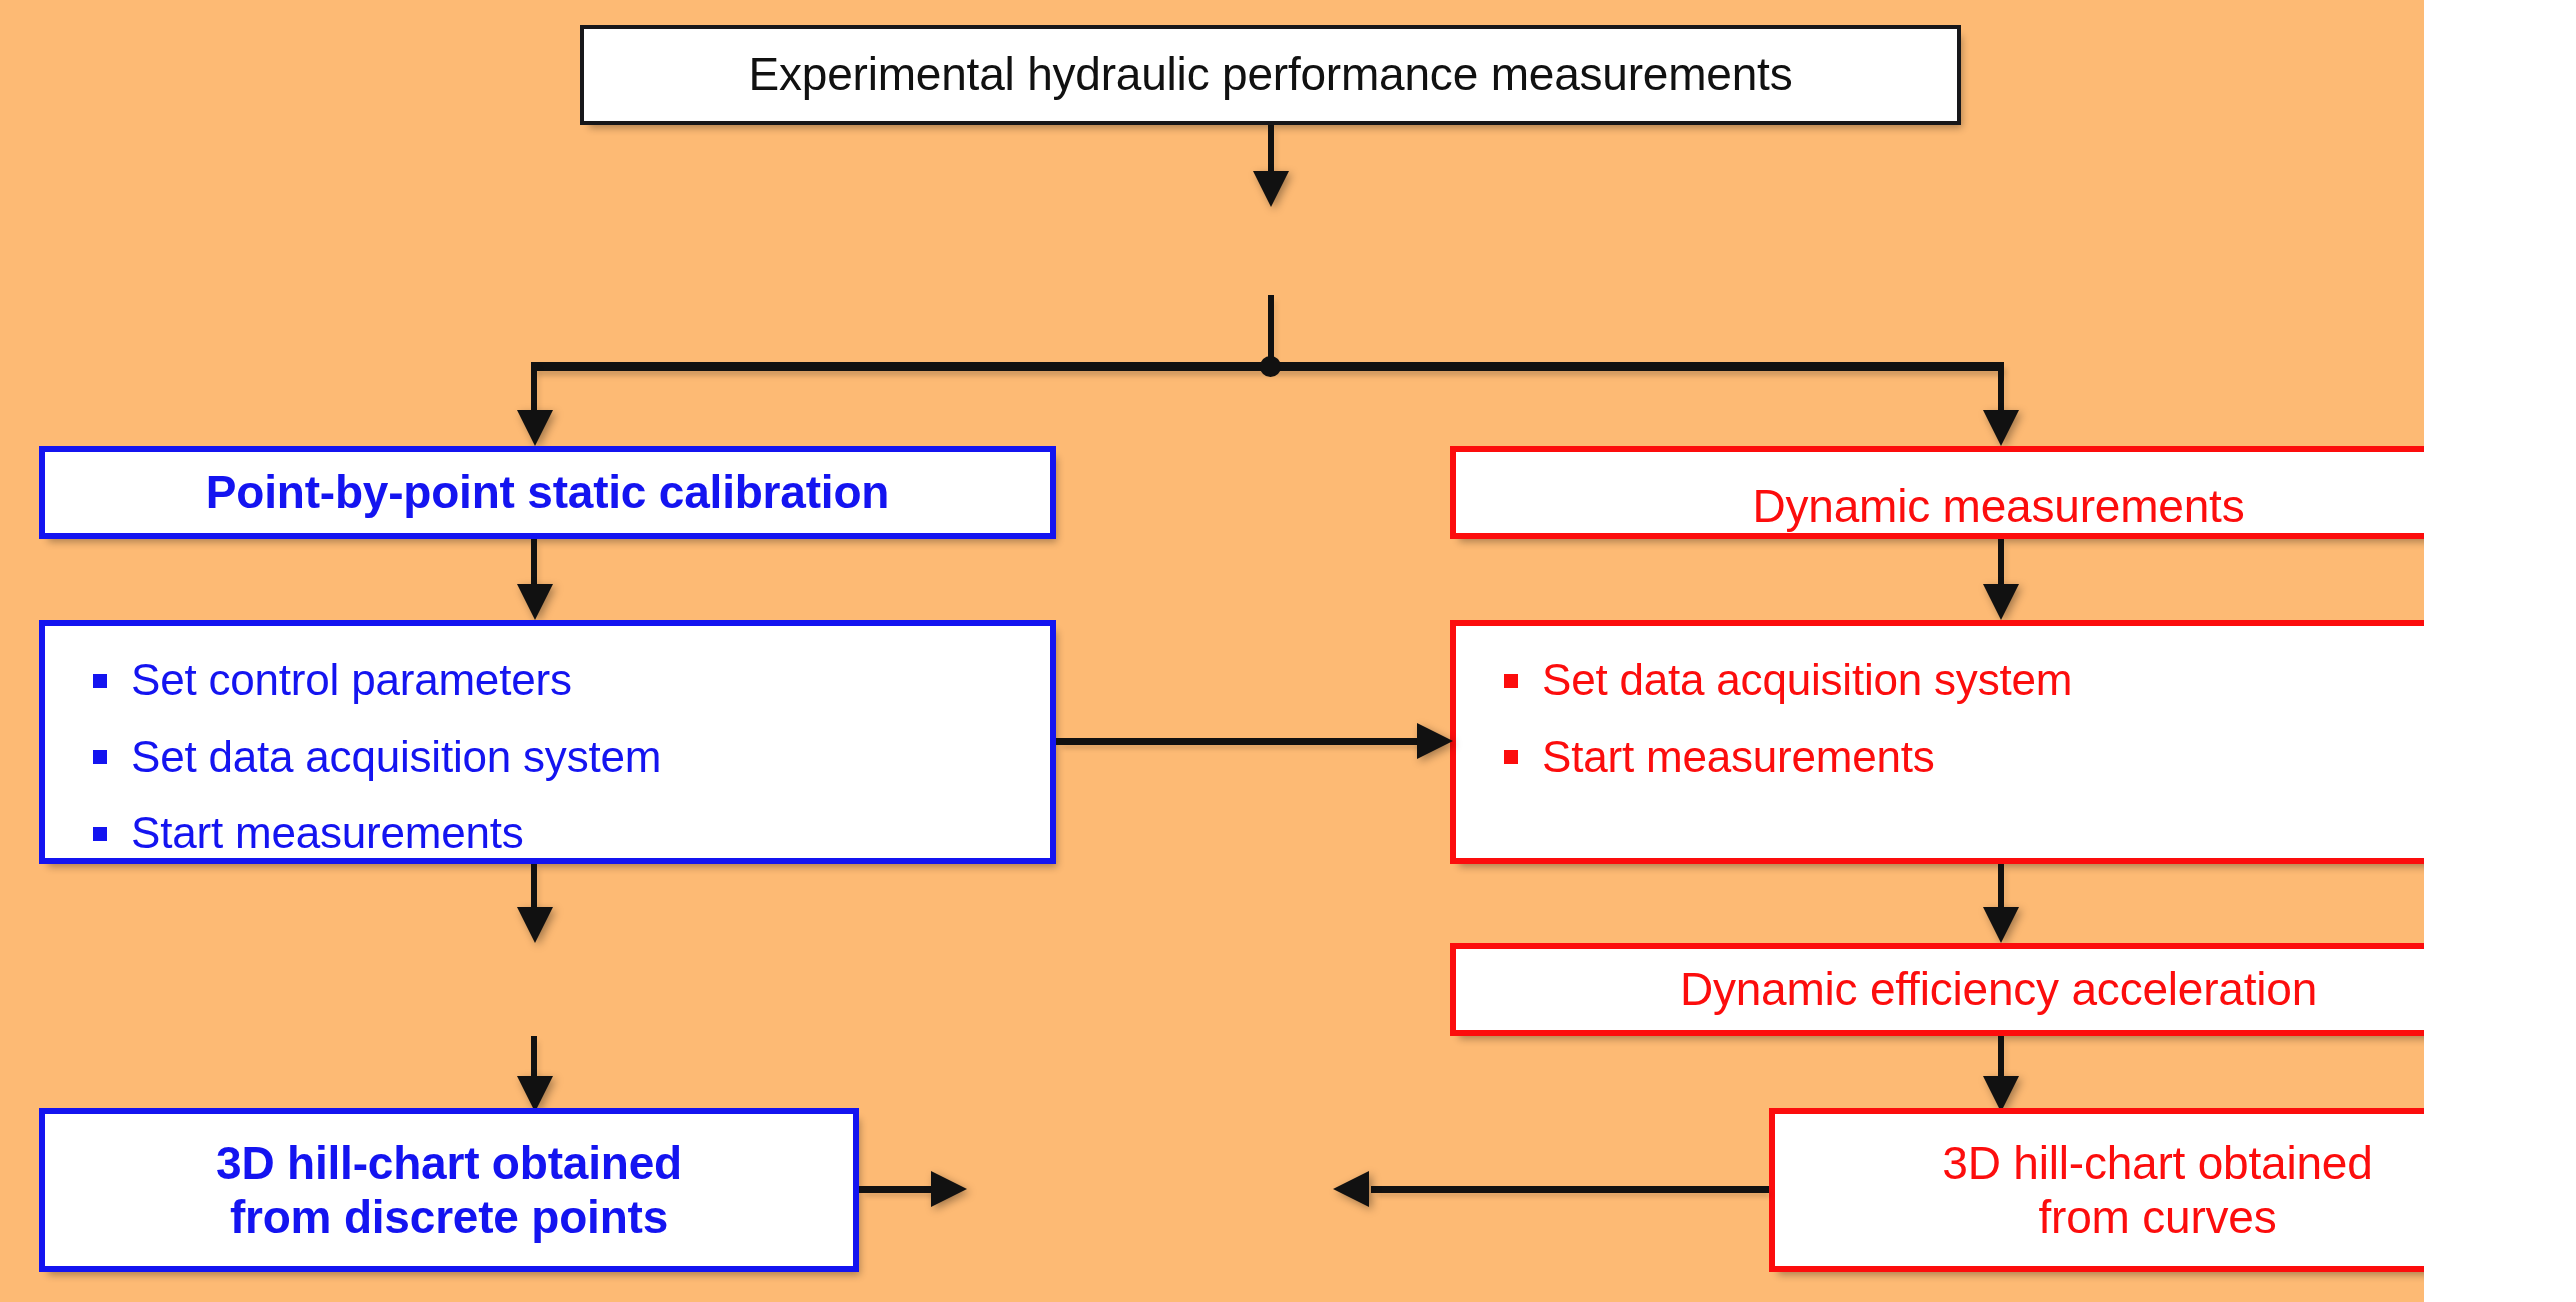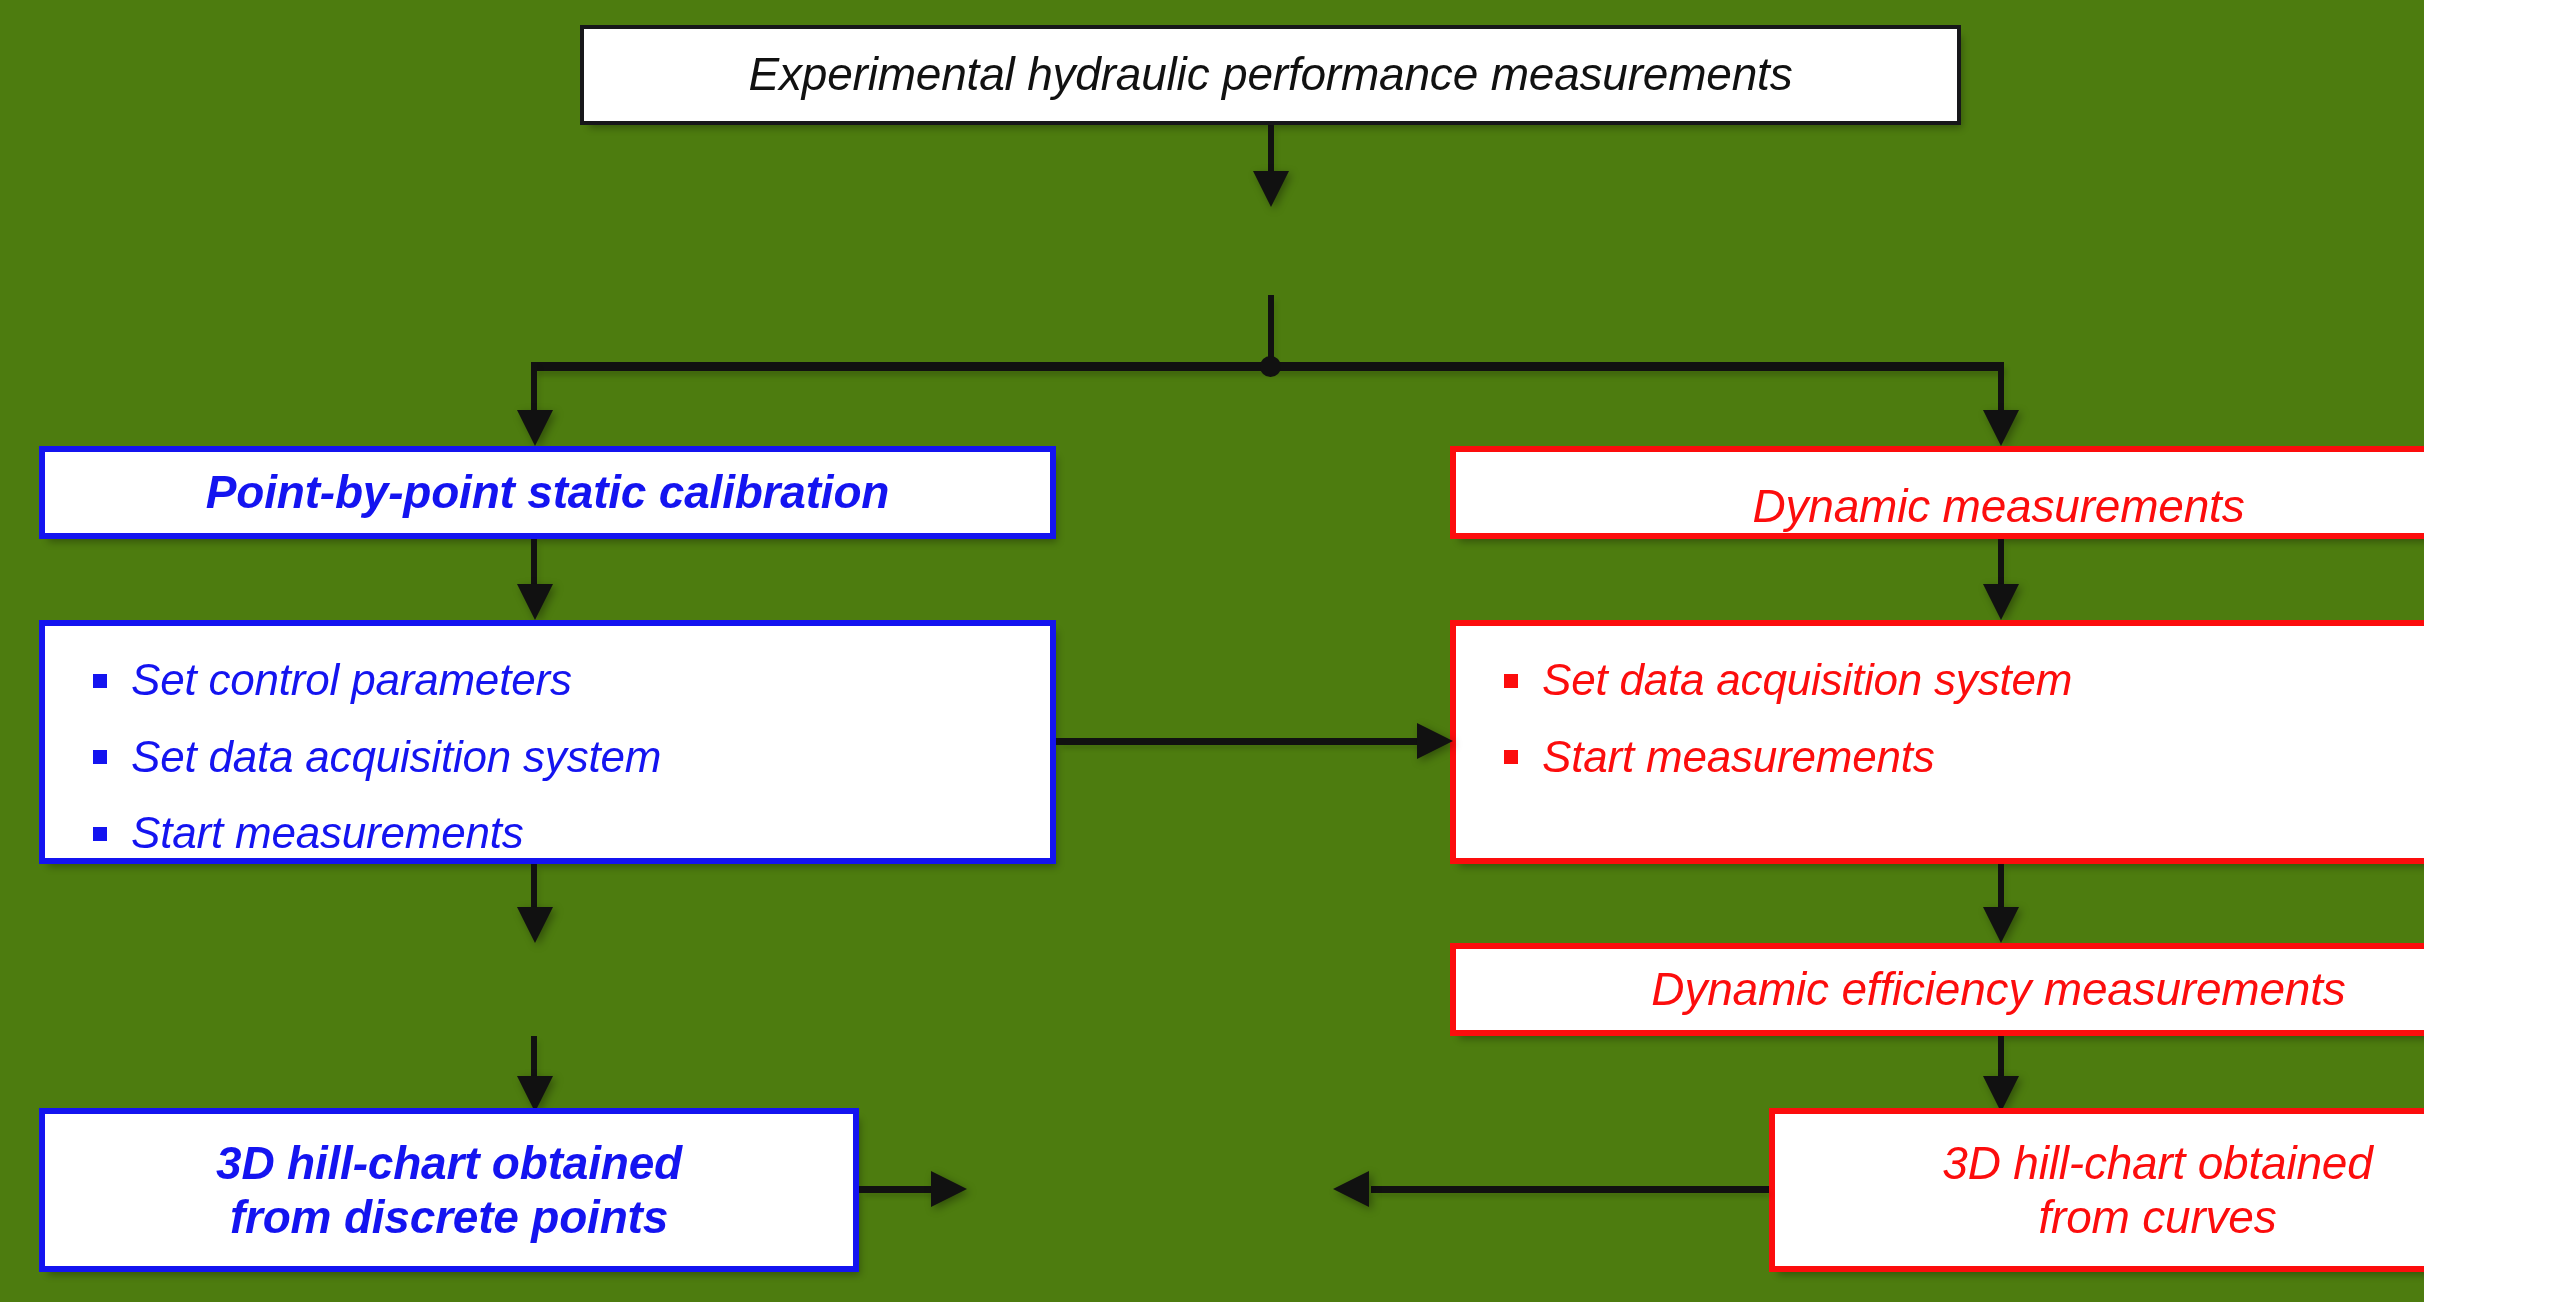--- a/index.html
+++ b/index.html
@@ -4,23 +4,22 @@
 <style>
   html,body{margin:0;padding:0;background:#ffffff;}
   body{
     font-family:"Liberation Sans", sans-serif;
     -webkit-font-smoothing:antialiased;
   }
   #canvas{
     position:relative;
     width:2424px;
     height:1303px;
-    background:#4d7c0f;
+    background:#fdba74;
     overflow:hidden;
-    font-style:italic;
   }
 
   
   .node{
     position:absolute;
     box-sizing:border-box;
     background:#ffffff;
     display:flex;
     align-items:center;
     justify-content:center;
@@ -218,21 +217,21 @@
     </ul>
   </div>
 
   <div class="hline" style="left:1056px;top:738px;width:367px;"></div>
   <div class="arrow-right" style="left:1417px;top:723px;"></div>
 
   <div class="vline" style="left:1998px;top:864px;width:5.7px;height:49px;"></div>
   <div class="arrow-down" style="left:1983px;top:907px;"></div>
 
   <div class="node red-node" style="left:1450px;top:943px;width:1097px;height:93px;">
-    <span class="label">Dynamic efficiency measurements</span>
+    <span class="label">Dynamic efficiency acceleration</span>
   </div>
 
   <div class="vline" style="left:1998px;top:1036px;width:5.7px;height:48px;"></div>
   <div class="arrow-down" style="left:1983px;top:1076px;"></div>
 
   <div class="node red-node" style="left:1769px;top:1108px;width:777px;height:164px;">
     <span class="label">3D hill-chart obtained
 from curves</span>
   </div>
 

